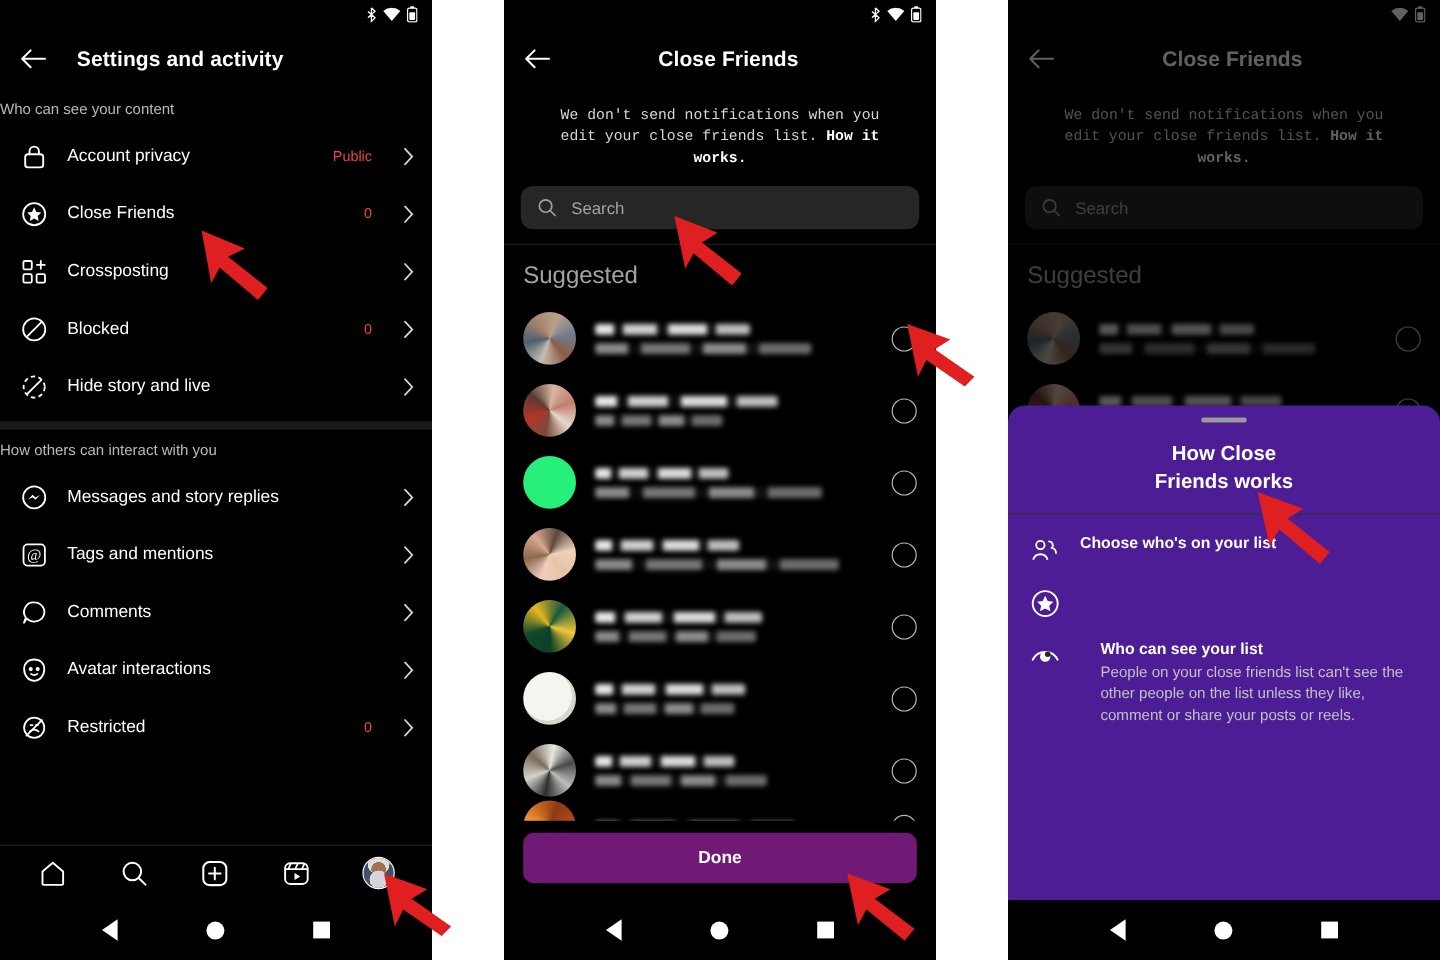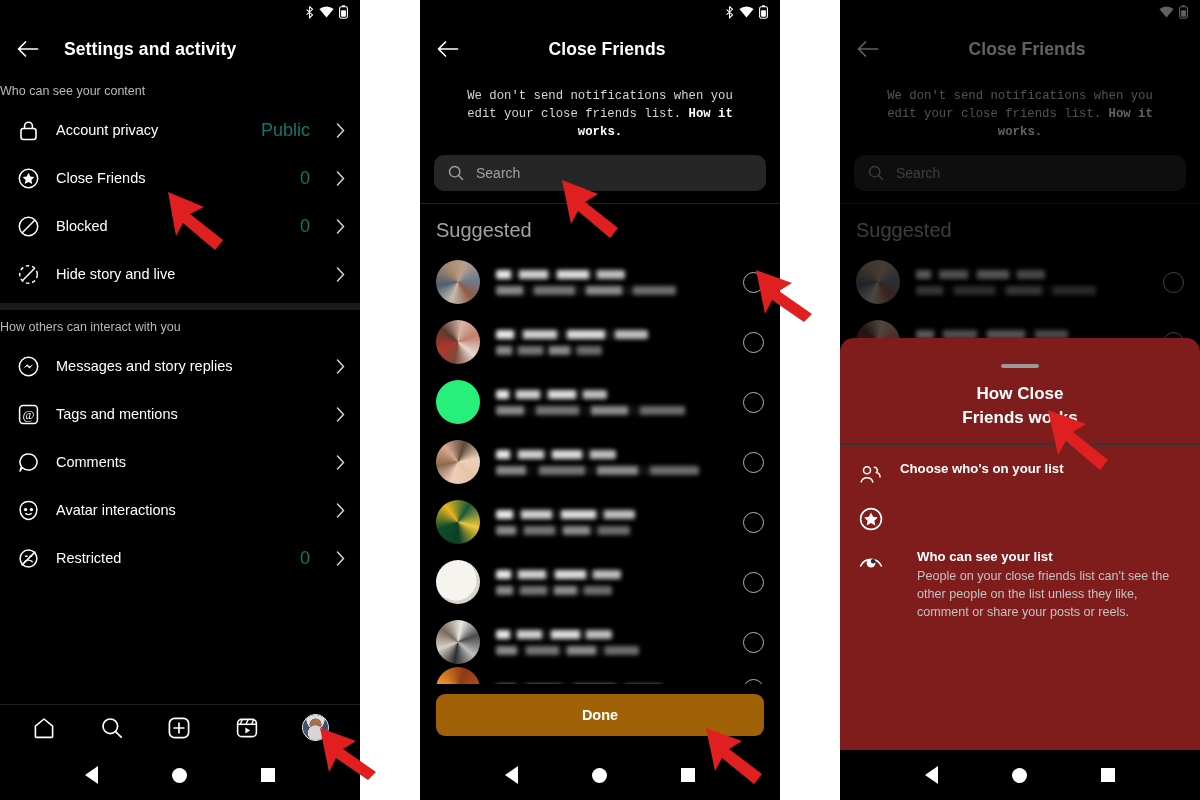--- a/index.html
+++ b/index.html
@@ -88,22 +88,22 @@
     width: 24px; height: 24px;
     flex: 0 0 auto;
     display: flex; align-items: center; justify-content: center;
   }
   .srow-label {
     flex: 1;
     font-size: 14.5px;
     color: #ffffff;
   }
   .srow-value {
-    font-size: 18px;
-    color: #0f766e;
+    font-size: 12px;
+    color: #ef4444;
     margin-right: 10px;
   }
   .chev {
     width: 10px; height: 16px;
     flex: 0 0 auto;
     display: flex; align-items: center;
   }
 
   
   .bottomnav {
@@ -224,21 +224,21 @@
   .done-wrap {
     position: absolute;
     left: 0; right: 0;
     bottom: 50px;
     padding: 10px 16px 14px 16px;
     background: #000;
   }
   .done-btn {
     height: 42px;
     border-radius: 9px;
-    background: #a16207;
+    background: #701a75;
     color: #ffffff;
     font-size: 14.5px;
     font-weight: bold;
     display: flex;
     align-items: center;
     justify-content: center;
     border: none;
     width: 100%;
     font-family: "Liberation Sans", sans-serif;
   }
@@ -248,23 +248,23 @@
     position: absolute;
     left: 0; top: 0; right: 0; bottom: 0;
     background: rgba(0,0,0,0.62);
     pointer-events: none;
   }
   .sheet {
     position: absolute;
     left: 0; right: 0;
     top: 338px;
     bottom: 50px;
-    background: #7f1d1d;
+    background: #4c1d95;
     border-radius: 14px 14px 0 0;
-    padding: 16px 0 0 0;
+    padding: 0 0 0 0;
     overflow: hidden;
   }
   .sheet-handle {
     width: 38px; height: 4px;
     border-radius: 3px;
     background: #9a9a9a;
     margin: 10px auto 0 auto;
   }
   .sheet-title {
     text-align: center;
@@ -360,20 +360,37 @@
       </span>
       <span class="srow-label">Close Friends</span>
       <span class="srow-value">0</span>
       <span class="chev">
           <svg width="9" height="15" viewBox="0 0 9 15">
             <path d="M1.5 1 L7.5 7.5 L1.5 14" stroke="#d4d4d4" stroke-width="1.5" fill="none" stroke-linecap="round"></path>
           </svg>
         </span>
     </div>
 
+    <div class="srow">
+      <span class="srow-icon">
+        <svg width="21" height="21" viewBox="0 0 21 21">
+            <rect x="1.5" y="1.5" width="7" height="7" rx="1.2" stroke="#fff" stroke-width="1.5" fill="none"></rect>
+            <rect x="1.5" y="12.5" width="7" height="7" rx="1.2" stroke="#fff" stroke-width="1.5" fill="none"></rect>
+            <rect x="12.5" y="12.5" width="7" height="7" rx="1.2" stroke="#fff" stroke-width="1.5" fill="none"></rect>
+            <path d="M16 1.5 V8 M12.8 4.8 H19.3" stroke="#fff" stroke-width="1.5" stroke-linecap="round"></path>
+          </svg>
+      </span>
+      <span class="srow-label">Crossposting</span>
+      <span class="srow-value"></span>
+      <span class="chev">
+          <svg width="9" height="15" viewBox="0 0 9 15">
+            <path d="M1.5 1 L7.5 7.5 L1.5 14" stroke="#d4d4d4" stroke-width="1.5" fill="none" stroke-linecap="round"></path>
+          </svg>
+        </span>
+    </div>
 
     <div class="srow">
       <span class="srow-icon">
         <svg width="21" height="21" viewBox="0 0 21 21">
             <circle cx="10.5" cy="10.5" r="9.2" stroke="#fff" stroke-width="1.5" fill="none"></circle>
             <path d="M4.3 16.7 L16.7 4.3" stroke="#fff" stroke-width="1.5"></path>
           </svg>
       </span>
       <span class="srow-label">Blocked</span>
       <span class="srow-value">0</span>

